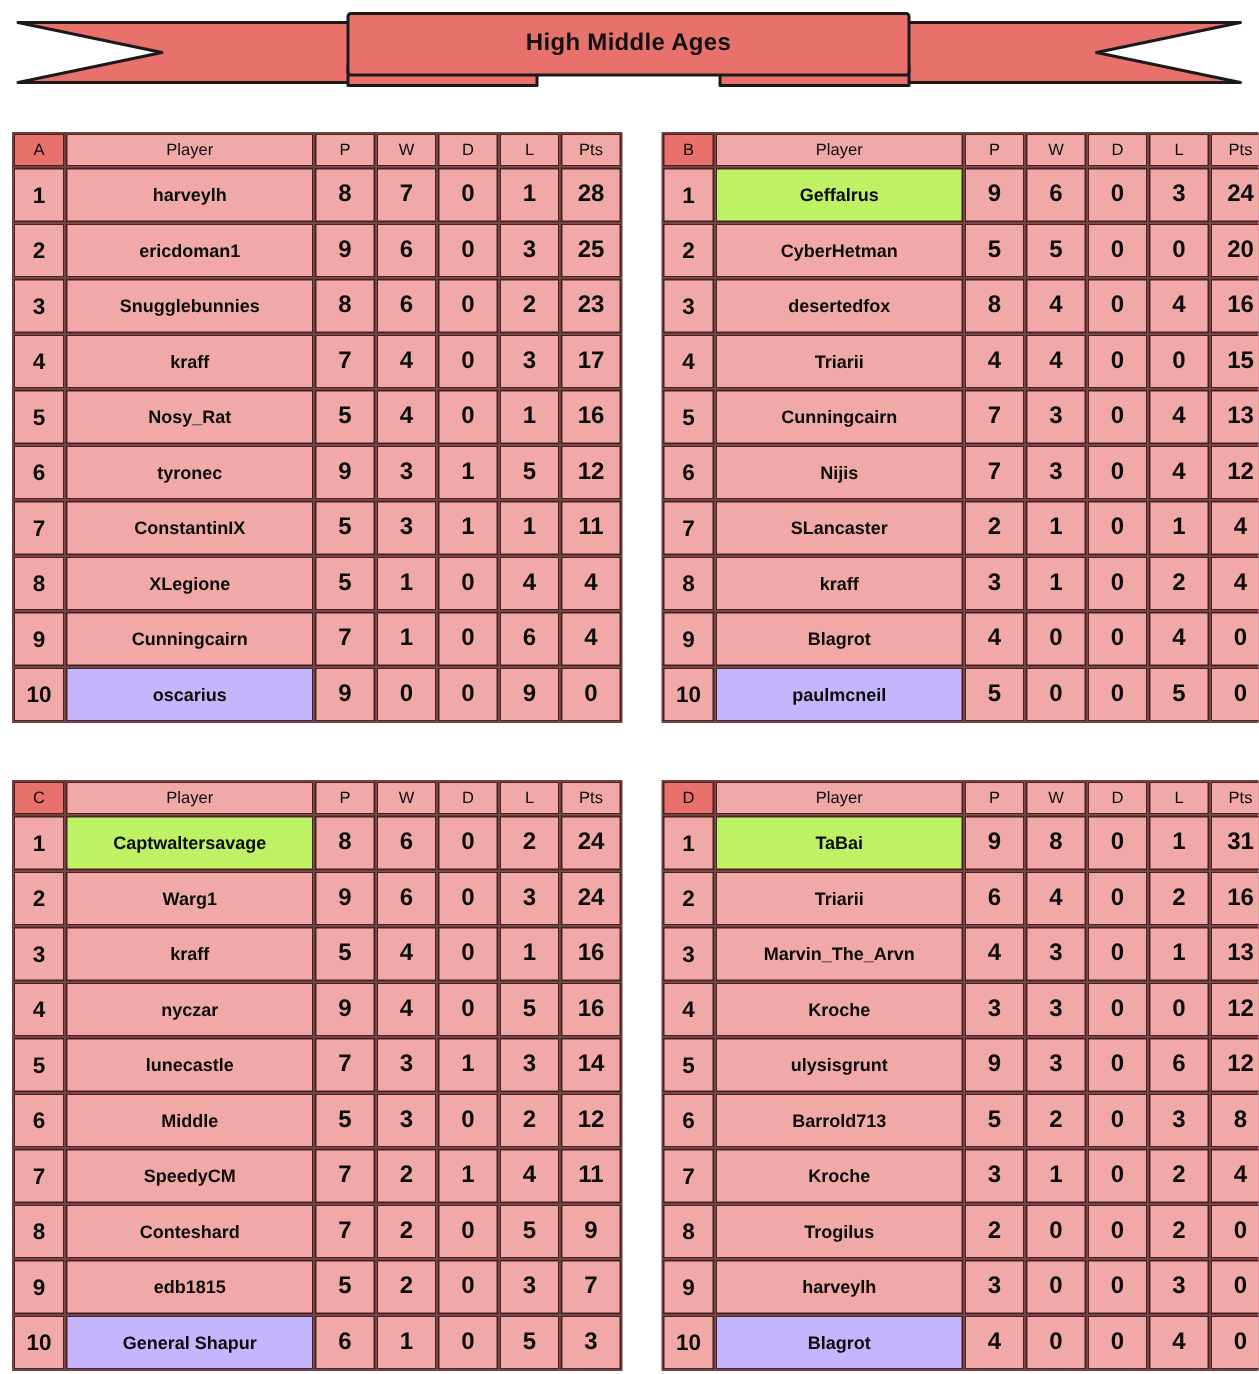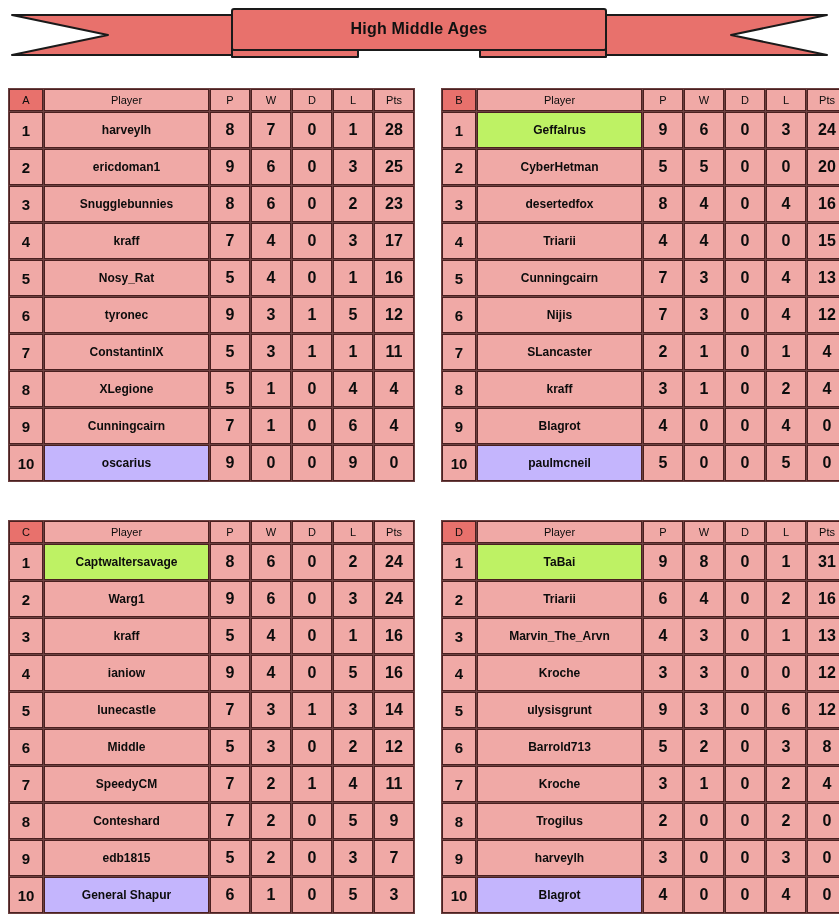--- a/index.html
+++ b/index.html
@@ -394,21 +394,21 @@
             <td class="pos">3</td>
             <td class="name">kraff</td>
             <td class="num">5</td>
             <td class="num">4</td>
             <td class="num">0</td>
             <td class="num">1</td>
             <td class="num">16</td>
           </tr>
           <tr class="row">
             <td class="pos">4</td>
-            <td class="name">ianiow</td>
+            <td class="name">nyczar</td>
             <td class="num">9</td>
             <td class="num">4</td>
             <td class="num">0</td>
             <td class="num">5</td>
             <td class="num">16</td>
           </tr>
           <tr class="row">
             <td class="pos">5</td>
             <td class="name">lunecastle</td>
             <td class="num">7</td>

